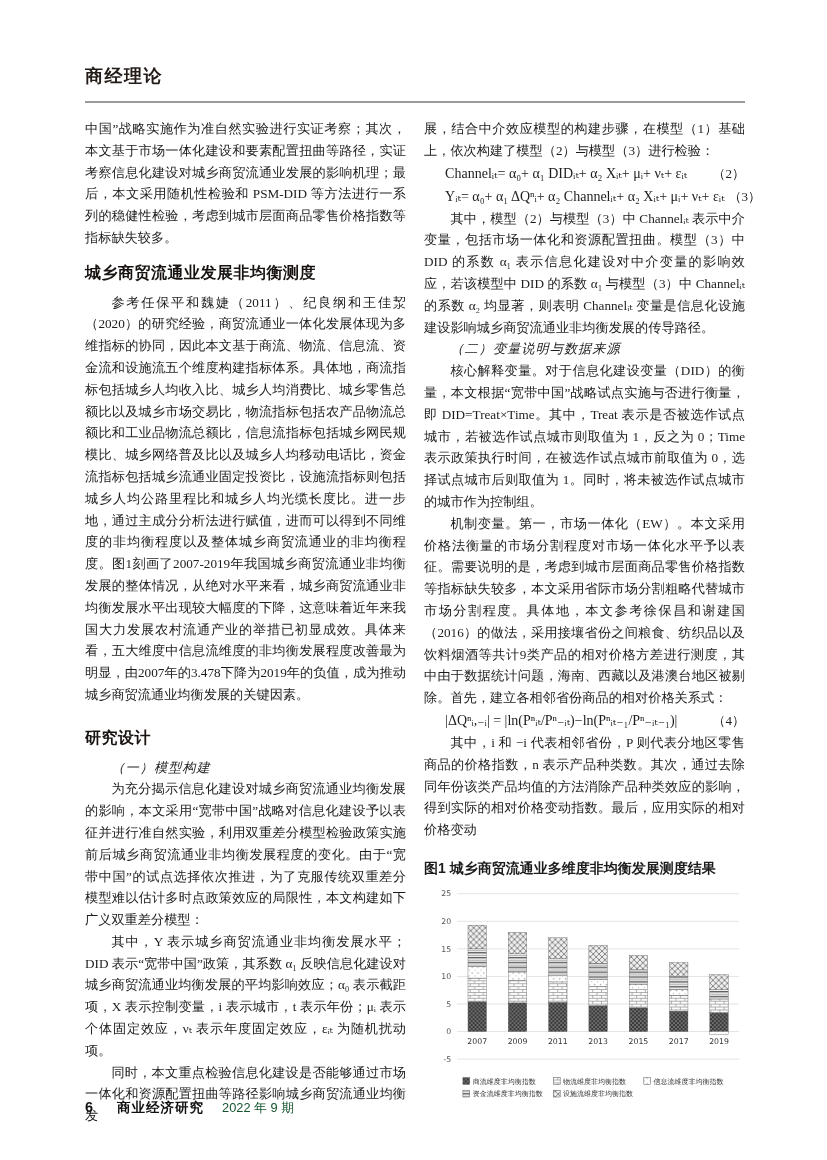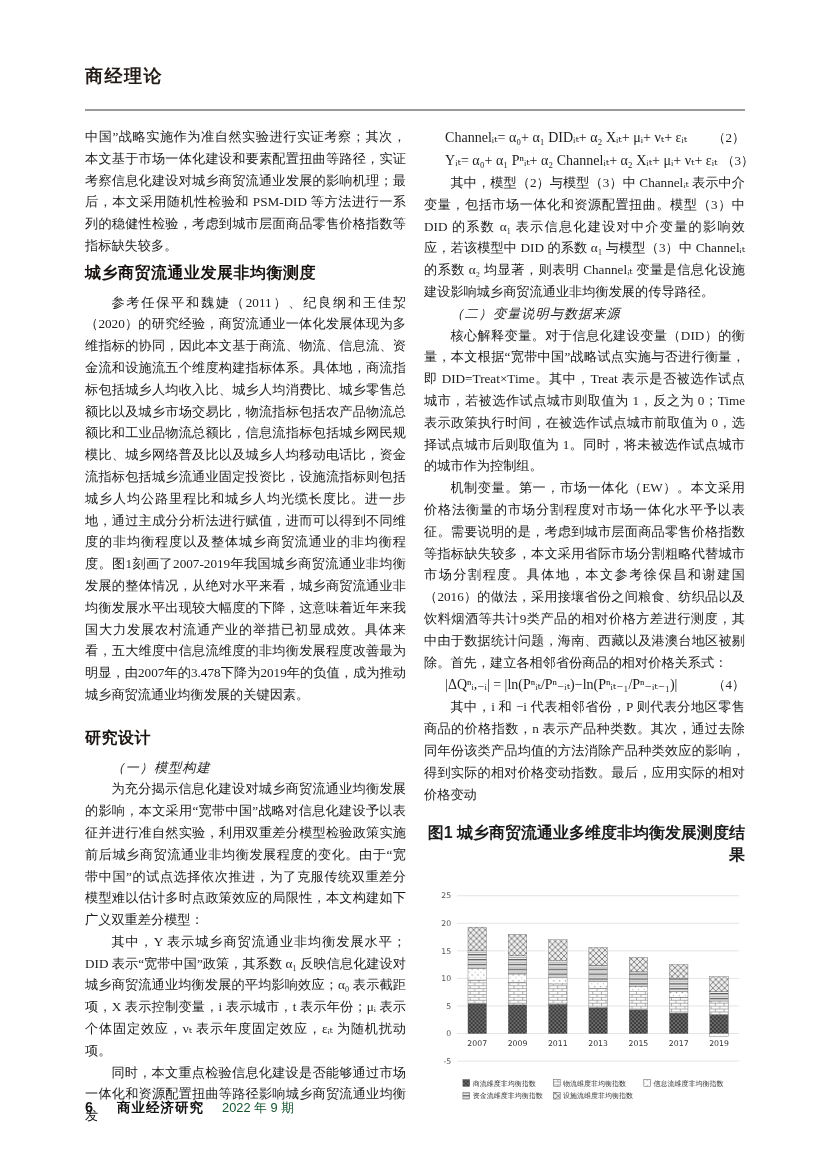--- a/index.html
+++ b/index.html
@@ -1,34 +1,34 @@
 <!DOCTYPE html>
 <html><head>
 <meta charset="utf-8">
 <style>
   html,body{margin:0;padding:0;background:#ffffff;}
   .page{position:relative;width:827px;height:1160px;background:#ffffff;overflow:hidden;
         font-family:"Liberation Serif","DejaVu Serif",serif;color:#1c1c1c;}
   .content{position:absolute;left:85px;top:64px;width:660px;}
-  .masthead{border-bottom:2.5px solid #9a9a9a;padding-bottom:21px;}
+  .masthead{border-bottom:2.5px solid #9a9a9a;padding-bottom:13px;}
   .masthead-label{font-family:"Liberation Sans","DejaVu Sans",sans-serif;font-weight:bold;
         font-size:18px;color:#221b17;letter-spacing:1.5px;}
   .cols{display:flex;gap:18px;margin-top:15px;align-items:flex-start;}
   .col{width:321px;font-size:13.2px;line-height:21.8px;text-align:justify;}
   .col p{margin:0;text-indent:2em;}
   .col p.cont{text-indent:0;}
   .sec-head{font-family:"Liberation Sans","DejaVu Sans",sans-serif;font-weight:bold;
-        font-size:16px;color:#181310;letter-spacing:.5px;margin:6px 0 8px 0;line-height:1.3;}
+        font-size:16px;color:#181310;letter-spacing:.5px;margin:14px 0 8px 0;line-height:1.3;}
   .sub-head{font-style:italic;text-indent:2em;margin:0;letter-spacing:1px;}
   .formula{display:flex;justify-content:space-between;align-items:baseline;
         padding-left:1.6em;line-height:23px;white-space:nowrap;}
   .formula .f-body{font-size:14px;}
   .formula .f-num{font-size:13px;flex:none;padding-left:4px;}
   .figcap{font-family:"Liberation Sans","DejaVu Sans",sans-serif;font-weight:bold;
-        font-size:16px;text-align:right;margin:17px 0 20px 0;text-indent:0 !important;}
+        font-size:14px;text-align:left;margin:17px 0 4px 0;text-indent:0 !important;}
   .chart-wrap{width:321px;}
   .chart-wrap svg{display:block;width:321px;height:auto;}
   .footer{position:absolute;left:85px;top:1099px;display:flex;align-items:baseline;
         font-family:"Liberation Sans","DejaVu Sans",sans-serif;}
   .footer .page-no{font-weight:bold;font-size:14.5px;color:#111;}
   .footer .journal{font-weight:bold;font-size:13.5px;color:#111;margin-left:24px;letter-spacing:1px;}
   .footer .issue{font-size:12.8px;color:#14532d;margin-left:18px;}
 </style>
 </head>
 <body>
@@ -47,26 +47,27 @@
         <div class="sec-head">城乡商贸流通业发展非均衡测度</div>
         <p>参考任保平和魏婕（2011）、纪良纲和王佳洯（2020）的研究经验，商贸流通业一体化发展体现为多维指标的协同，因此本文基于商流、物流、信息流、资金流和设施流五个维度构建指标体系。具体地，商流指标包括城乡人均收入比、城乡人均消费比、城乡零售总额比以及城乡市场交易比，物流指标包括农产品物流总额比和工业品物流总额比，信息流指标包括城乡网民规模比、城乡网络普及比以及城乡人均移动电话比，资金流指标包括城乡流通业固定投资比，设施流指标则包括城乡人均公路里程比和城乡人均光缆长度比。进一步地，通过主成分分析法进行赋值，进而可以得到不同维度的非均衡程度以及整体城乡商贸流通业的非均衡程度。图1刻画了2007-2019年我国城乡商贸流通业非均衡发展的整体情况，从绝对水平来看，城乡商贸流通业非均衡发展水平出现较大幅度的下降，这意味着近年来我国大力发展农村流通产业的举措已初显成效。具体来看，五大维度中信息流维度的非均衡发展程度改善最为明显，由2007年的3.478下降为2019年的负值，成为推动城乡商贸流通业均衡发展的关键因素。</p>
         <div class="sec-head" style="margin-top:22px;">研究设计</div>
         <p class="sub-head">（一）模型构建</p>
         <p>为充分揭示信息化建设对城乡商贸流通业均衡发展的影响，本文采用“宽带中国”战略对信息化建设予以表征并进行准自然实验，利用双重差分模型检验政策实施前后城乡商贸流通业非均衡发展程度的变化。由于“宽带中国”的试点选择依次推进，为了克服传统双重差分模型难以估计多时点政策效应的局限性，本文构建如下广义双重差分模型：</p>
         <p>其中，Y 表示城乡商贸流通业非均衡发展水平；DID 表示“宽带中国”政策，其系数 α₁ 反映信息化建设对城乡商贸流通业均衡发展的平均影响效应；α₀ 表示截距项，X 表示控制变量，i 表示城市，t 表示年份；μᵢ 表示个体固定效应，νₜ 表示年度固定效应，εᵢₜ 为随机扰动项。</p>
         <p>同时，本文重点检验信息化建设是否能够通过市场一体化和资源配置扭曲等路径影响城乡商贸流通业均衡发</p>
       </div>
 
       <div class="col">
+        <p class="cont">展，结合中介效应模型的构建步骤，在模型（1）基础上，依次构建了模型（2）与模型（3）进行检验：</p>
         <div class="formula">
           <span class="f-body">Channelᵢₜ= α₀+ α₁ DIDᵢₜ+ α₂ Xᵢₜ+ μᵢ+ νₜ+ εᵢₜ</span>
           <span class="f-num">（2）</span>
         </div>
         <div class="formula">
-          <span class="f-body">Yᵢₜ= α₀+ α₁ Pⁿᵢₜ+ α₂ Channelᵢₜ+ α₂ Xᵢₜ+ μᵢ+ νₜ+ εᵢₜ</span>
+          <span class="f-body">Yᵢₜ= α₀+ α₁ ΔQⁿᵢ+ α₂ Channelᵢₜ+ α₂ Xᵢₜ+ μᵢ+ νₜ+ εᵢₜ</span>
           <span class="f-num">（3）</span>
         </div>
         <p>其中，模型（2）与模型（3）中 Channelᵢₜ 表示中介变量，包括市场一体化和资源配置扭曲。模型（3）中 DID 的系数 α₁ 表示信息化建设对中介变量的影响效应，若该模型中 DID 的系数 α₁ 与模型（3）中 Channelᵢₜ 的系数 α₂ 均显著，则表明 Channelᵢₜ 变量是信息化设施建设影响城乡商贸流通业非均衡发展的传导路径。</p>
         <p class="sub-head">（二）变量说明与数据来源</p>
         <p>核心解释变量。对于信息化建设变量（DID）的衡量，本文根据“宽带中国”战略试点实施与否进行衡量，即 DID=Treat×Time。其中，Treat 表示是否被选作试点城市，若被选作试点城市则取值为 1，反之为 0；Time 表示政策执行时间，在被选作试点城市前取值为 0，选择试点城市后则取值为 1。同时，将未被选作试点城市的城市作为控制组。</p>
         <p>机制变量。第一，市场一体化（EW）。本文采用价格法衡量的市场分割程度对市场一体化水平予以表征。需要说明的是，考虑到城市层面商品零售价格指数等指标缺失较多，本文采用省际市场分割粗略代替城市市场分割程度。具体地，本文参考徐保昌和谢建国（2016）的做法，采用接壤省份之间粮食、纺织品以及饮料烟酒等共计9类产品的相对价格方差进行测度，其中由于数据统计问题，海南、西藏以及港澳台地区被剔除。首先，建立各相邻省份商品的相对价格关系式：</p>
         <div class="formula">
           <span class="f-body">|ΔQⁿᵢ,₋ᵢ| = |ln(Pⁿᵢₜ/Pⁿ₋ᵢₜ)−ln(Pⁿᵢₜ₋₁/Pⁿ₋ᵢₜ₋₁)|</span>
           <span class="f-num">（4）</span>
         </div>

